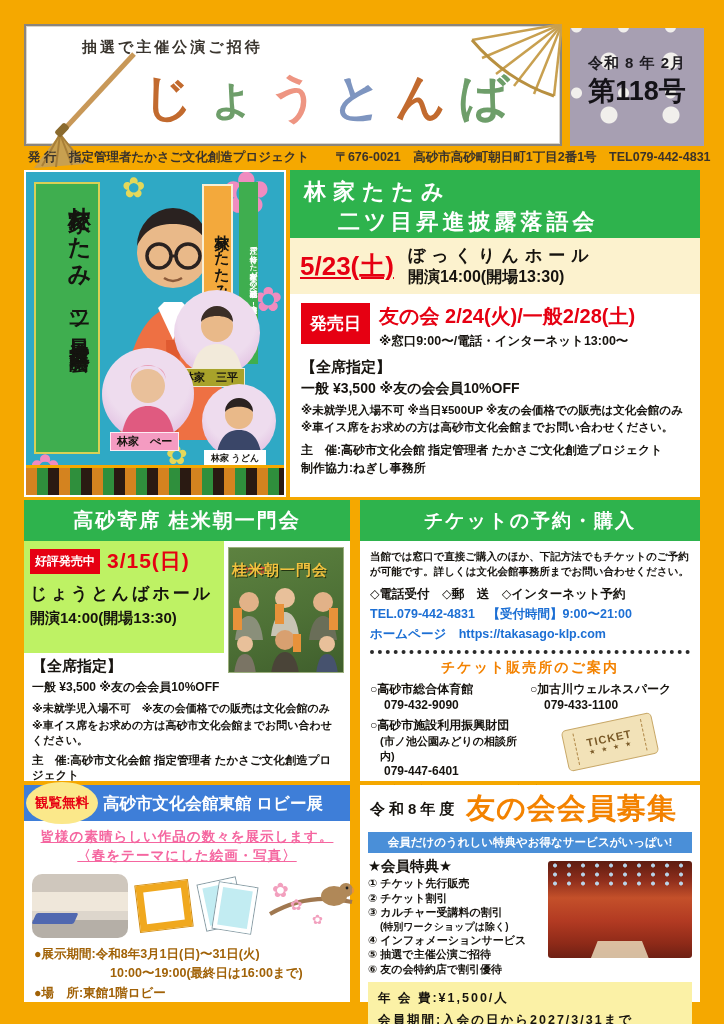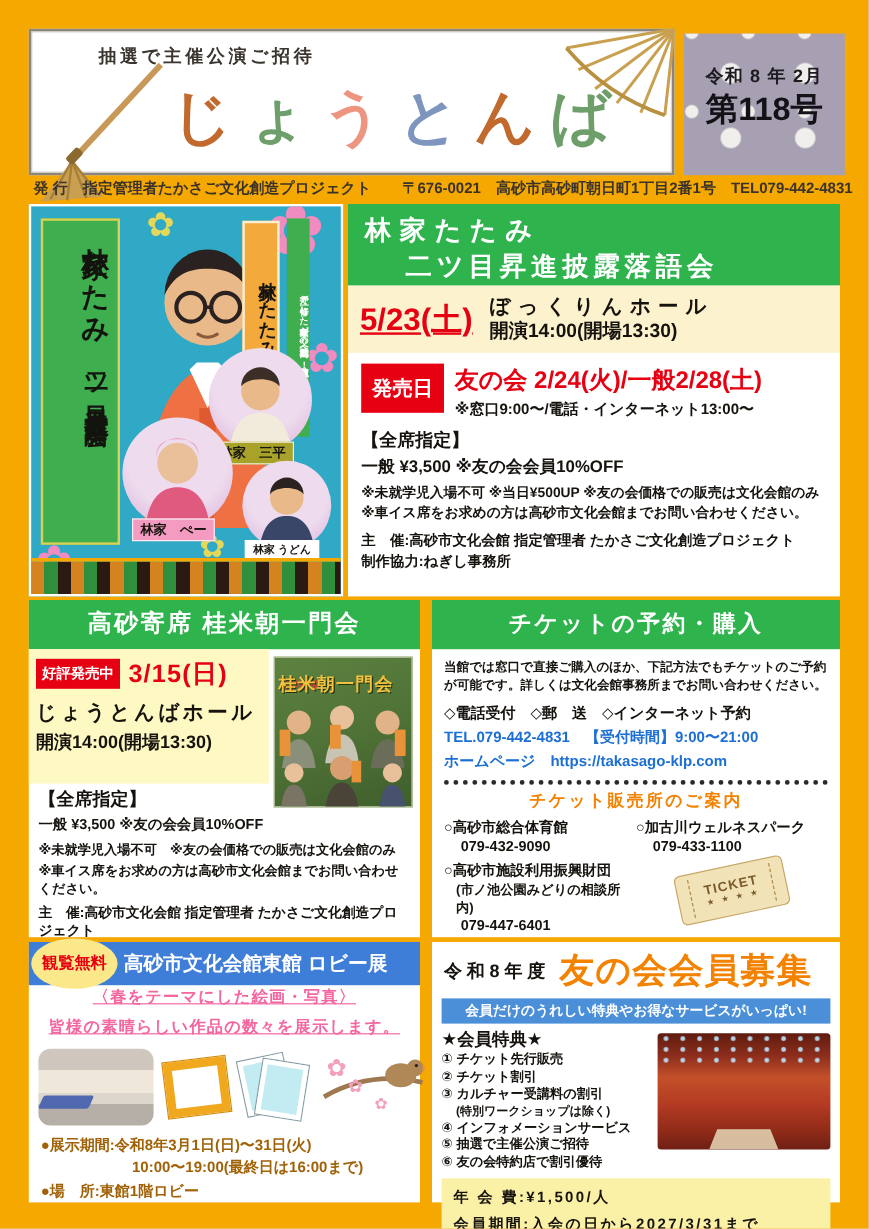--- a/index.html
+++ b/index.html
@@ -81,21 +81,21 @@
   .price { font-size:14px; font-weight:600; margin-top:3px; }
   .small-note { font-size:11.5px; font-weight:700; margin-top:5px; }
   .credit { font-size:12px; font-weight:600; margin-top:7px; }
   .credit2 { font-size:12px; font-weight:700; margin-top:1px; }
 
   
   .sec2 { left:24px; top:500px; width:326px; height:281px; }
   .sec2-header { height:41px; font-size:20px; letter-spacing:2px; text-align:center;
                  line-height:41px; white-space:nowrap; }
   .sec2-yellow { position:absolute; left:0; top:41px; width:200px; height:112px;
-                 background:#fef9c3; padding:6px 0 16px 6px; }
+                 background:#bef264; padding:6px 0 16px 6px; }
   .status-row { display:flex; align-items:center; gap:7px; }
   .status-badge { background:#E60012; color:#fff; font-size:12px; font-weight:800; padding:4px 5px; }
   .sec2-date { color:#E60012; font-size:21px; font-weight:800; letter-spacing:1px; }
   .sec2-venue { font-size:17px; font-weight:800; letter-spacing:3px; margin-top:7px; color:#16130e; }
   .sec2-time { font-size:15px; font-weight:800; margin-top:4px; color:#16130e; }
   .poster2 { position:absolute; left:204px; top:47px; width:116px; height:126px; overflow:hidden;
              background:linear-gradient(160deg,#5d8240 0%, #4e7136 55%, #3f5e2c 100%);
              border:1px solid #9cb07e; }
   .poster2-kicker { position:absolute; left:4px; top:17px; color:#d33; font-size:8px; font-weight:800; }
   .poster2-title { position:absolute; left:3px; top:13px; width:110px; color:#F2C23E; font-size:15px;
@@ -376,22 +376,22 @@
       </div>
       <div class="tk-note">※公演の内容によって取扱い販売店の変更がございますので、ご了承ください。</div>
     </div>
   </div>
 
   <div class="panel sec4">
     <div class="sec4-header">
       <div class="free-badge">観覧無料</div>
       <span>高砂市文化会館東館 ロビー展</span>
     </div>
+    <div class="lobby-lead">皆様の素晴らしい作品の数々を展示します。</div>
     <div class="lobby-lead" style="margin-top:1px">〈春をテーマにした絵画・写真〉</div>
-    <div class="lobby-lead">皆様の素晴らしい作品の数々を展示します。</div>
     <div class="lobby-art">
       <div class="lobby-photo">
         <div class="lobby-bench"></div>
       </div>
       <div class="frame-icon"></div>
       <div class="photos-icon">
         <div class="ph p1"></div>
           <div class="ph p2"></div>
       </div>
       <div class="blossom">

